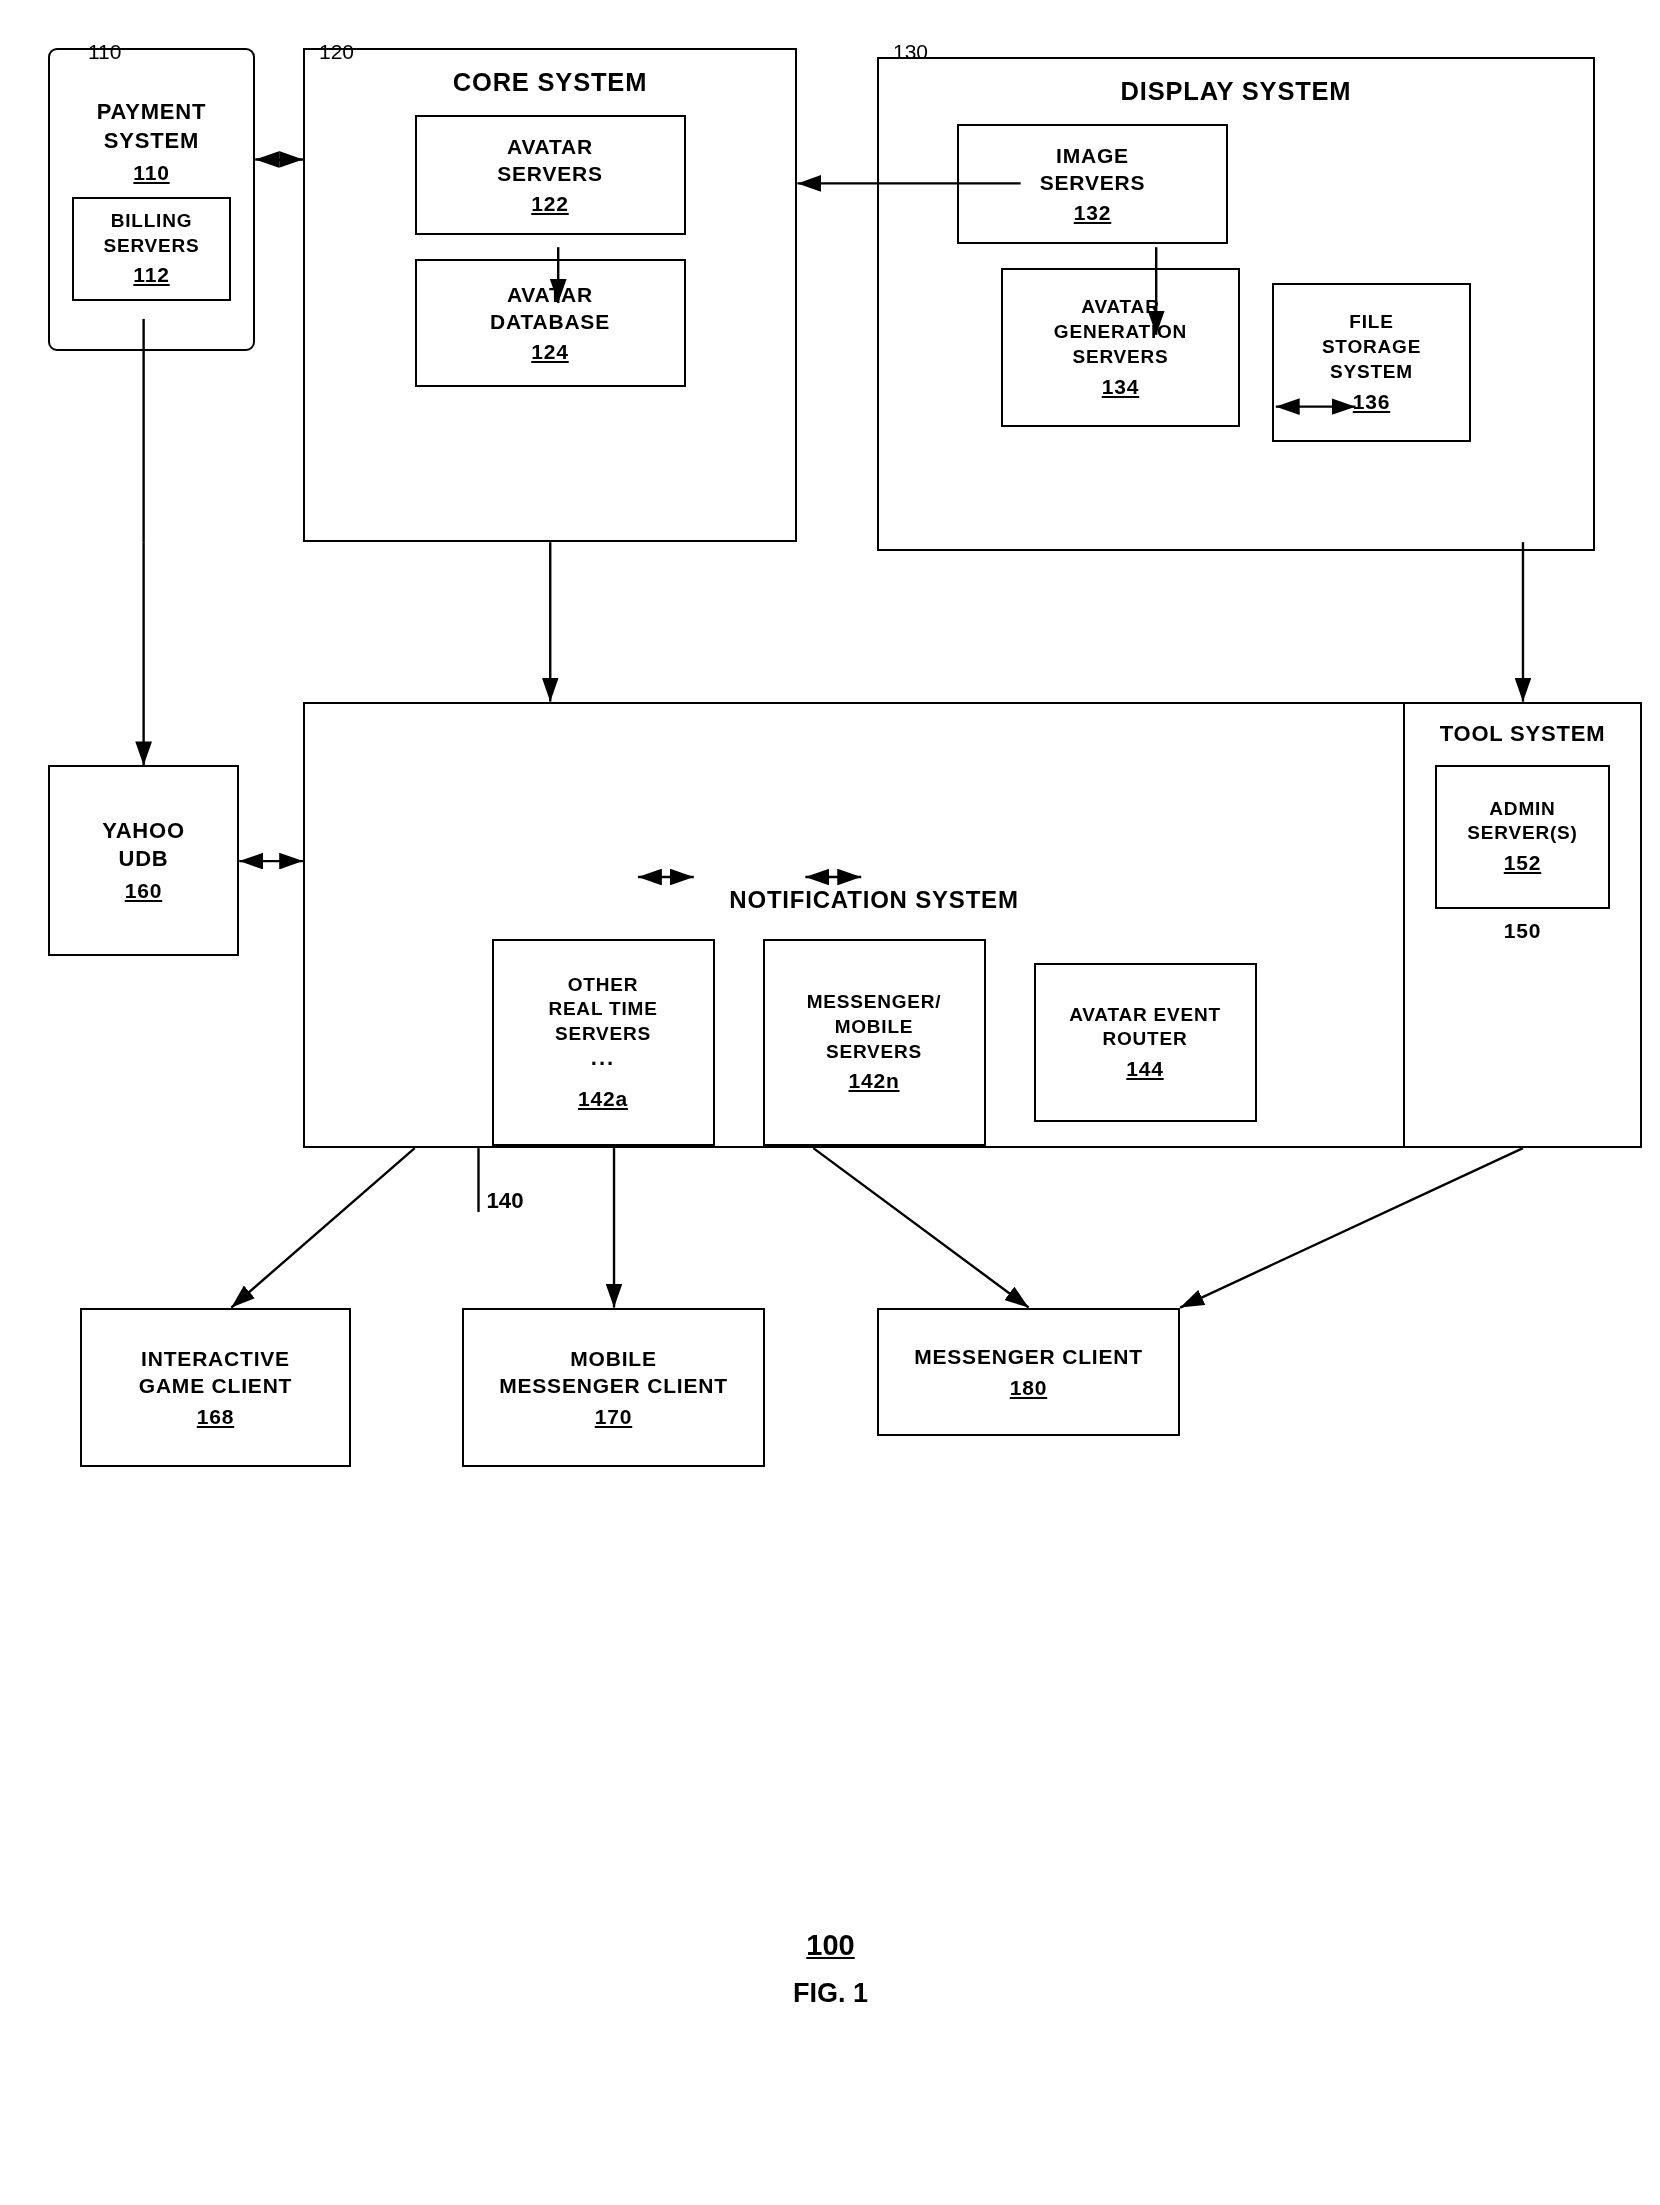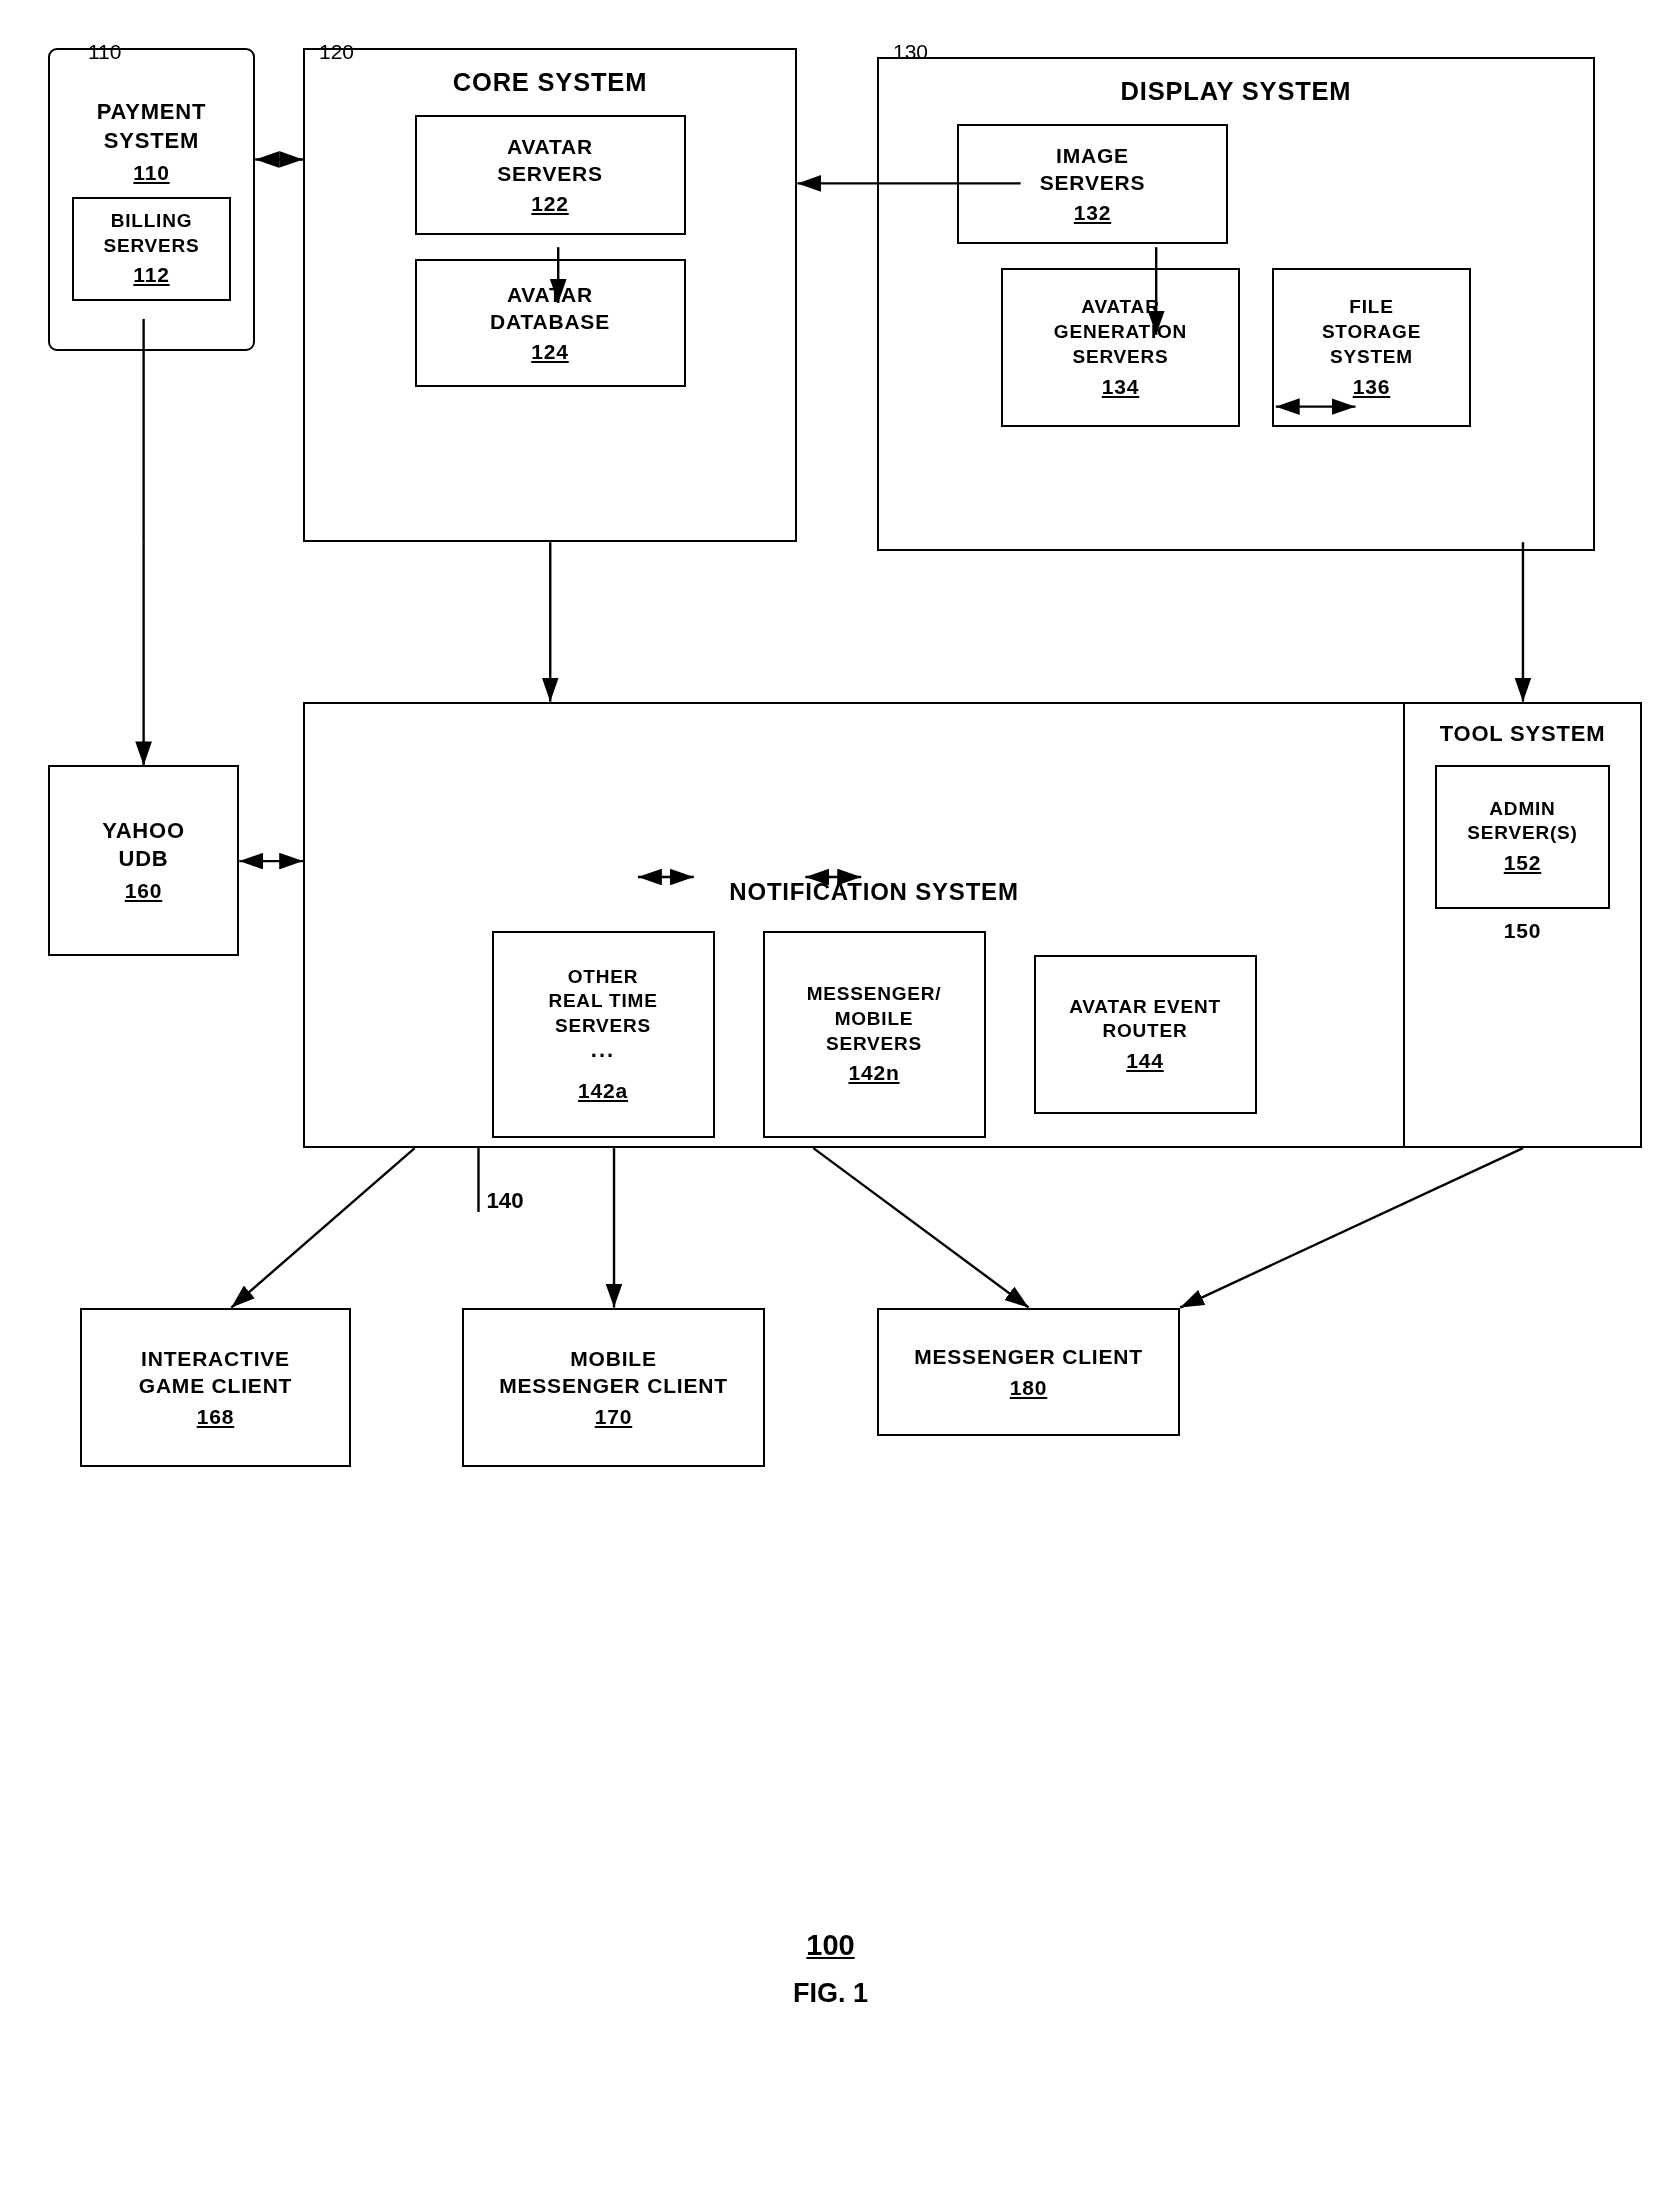--- a/index.html
+++ b/index.html
@@ -25,21 +25,20 @@
       background: #fff;
       display: flex;
       flex-direction: column;
       align-items: center;
       justify-content: center;
       text-align: center;
       font-size: 22px;
       font-weight: bold;
       letter-spacing: 0.8px;
       line-height: 1.3;
-      padding: 8px;
     }
 
     .box .ref {
       font-size: 21px;
       text-decoration: underline;
       margin-top: 3.2px;
     }
 
     .outer-box {
       border: 2.4px solid #000;
@@ -119,21 +118,21 @@
       <div class="ref">132</div>
     </div>
 
     <div style="position:relative; display:flex; gap:32px; margin-top:8px;">
       <div class="box" style="position:relative; width:239px; height:159px; font-size:19px;">
         <div style="white-space:pre-line;">AVATAR
 GENERATION
 SERVERS</div>
         <div class="ref">134</div>
       </div>
-      <div class="box" style="position:relative; width:199px; height:159px; font-size:19px;">
+      <div class="box" style="position:relative; width:199px; height:159px; font-size:19px;margin-top:15px;">
         <div style="white-space:pre-line;">FILE
 STORAGE
 SYSTEM</div>
         <div class="ref">136</div>
       </div>
     </div>
   </div>
 
   <div class="box outer-box" style="left:303px; top:702px; width:1142px; height:446px; font-size:24px; justify-content:flex-end; padding-top:16px;">
     <div style="font-weight:bold; font-size:24px; margin-bottom:24px;">NOTIFICATION SYSTEM</div>

